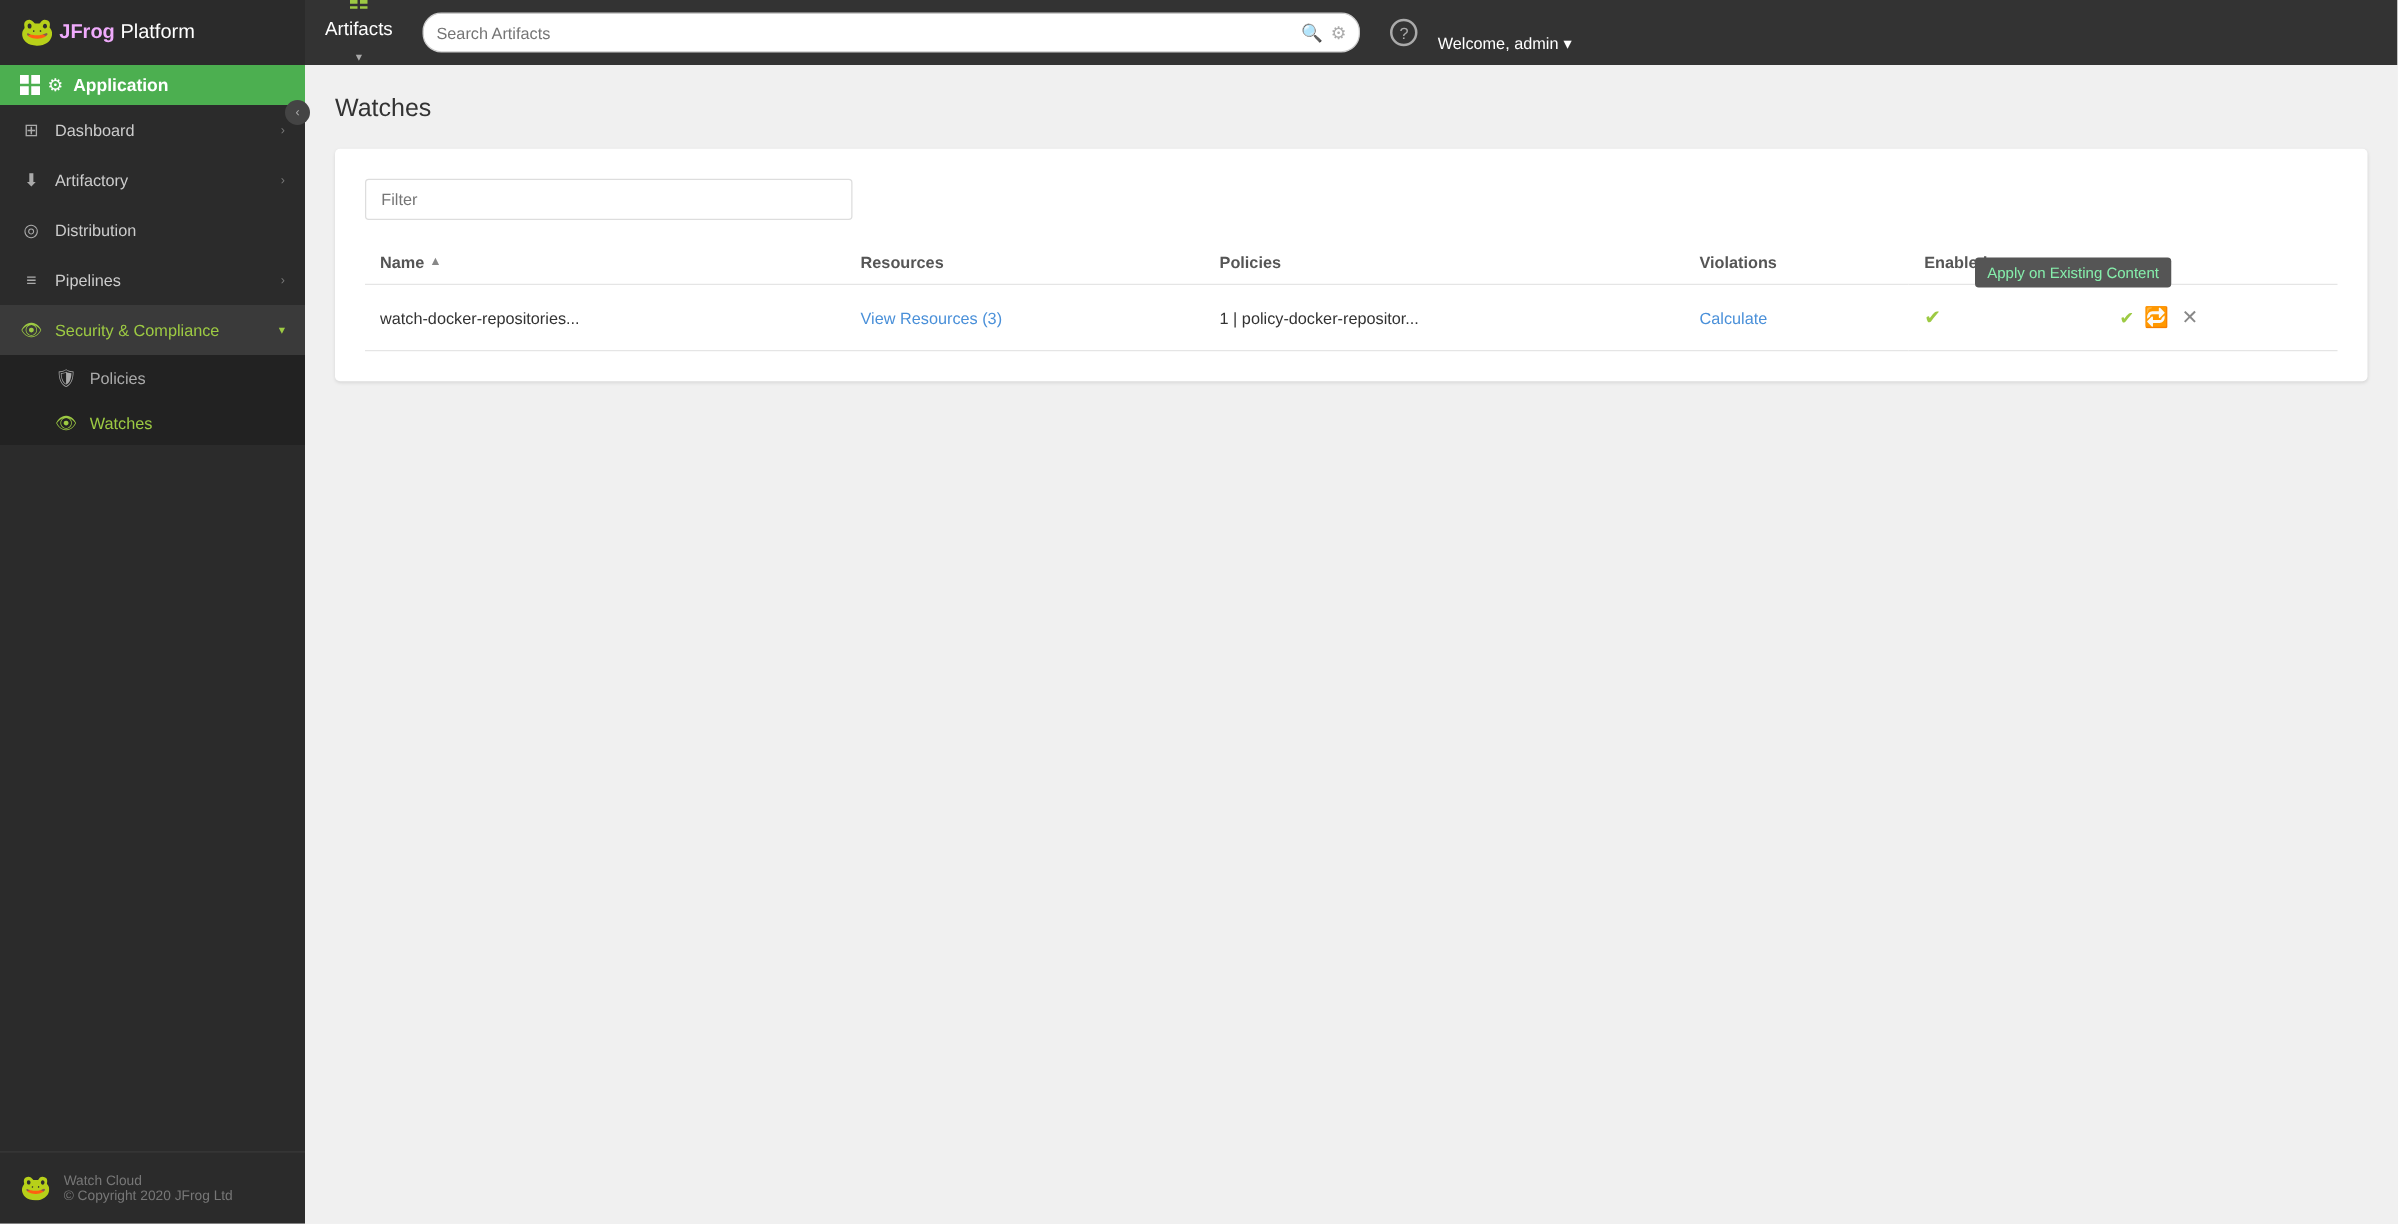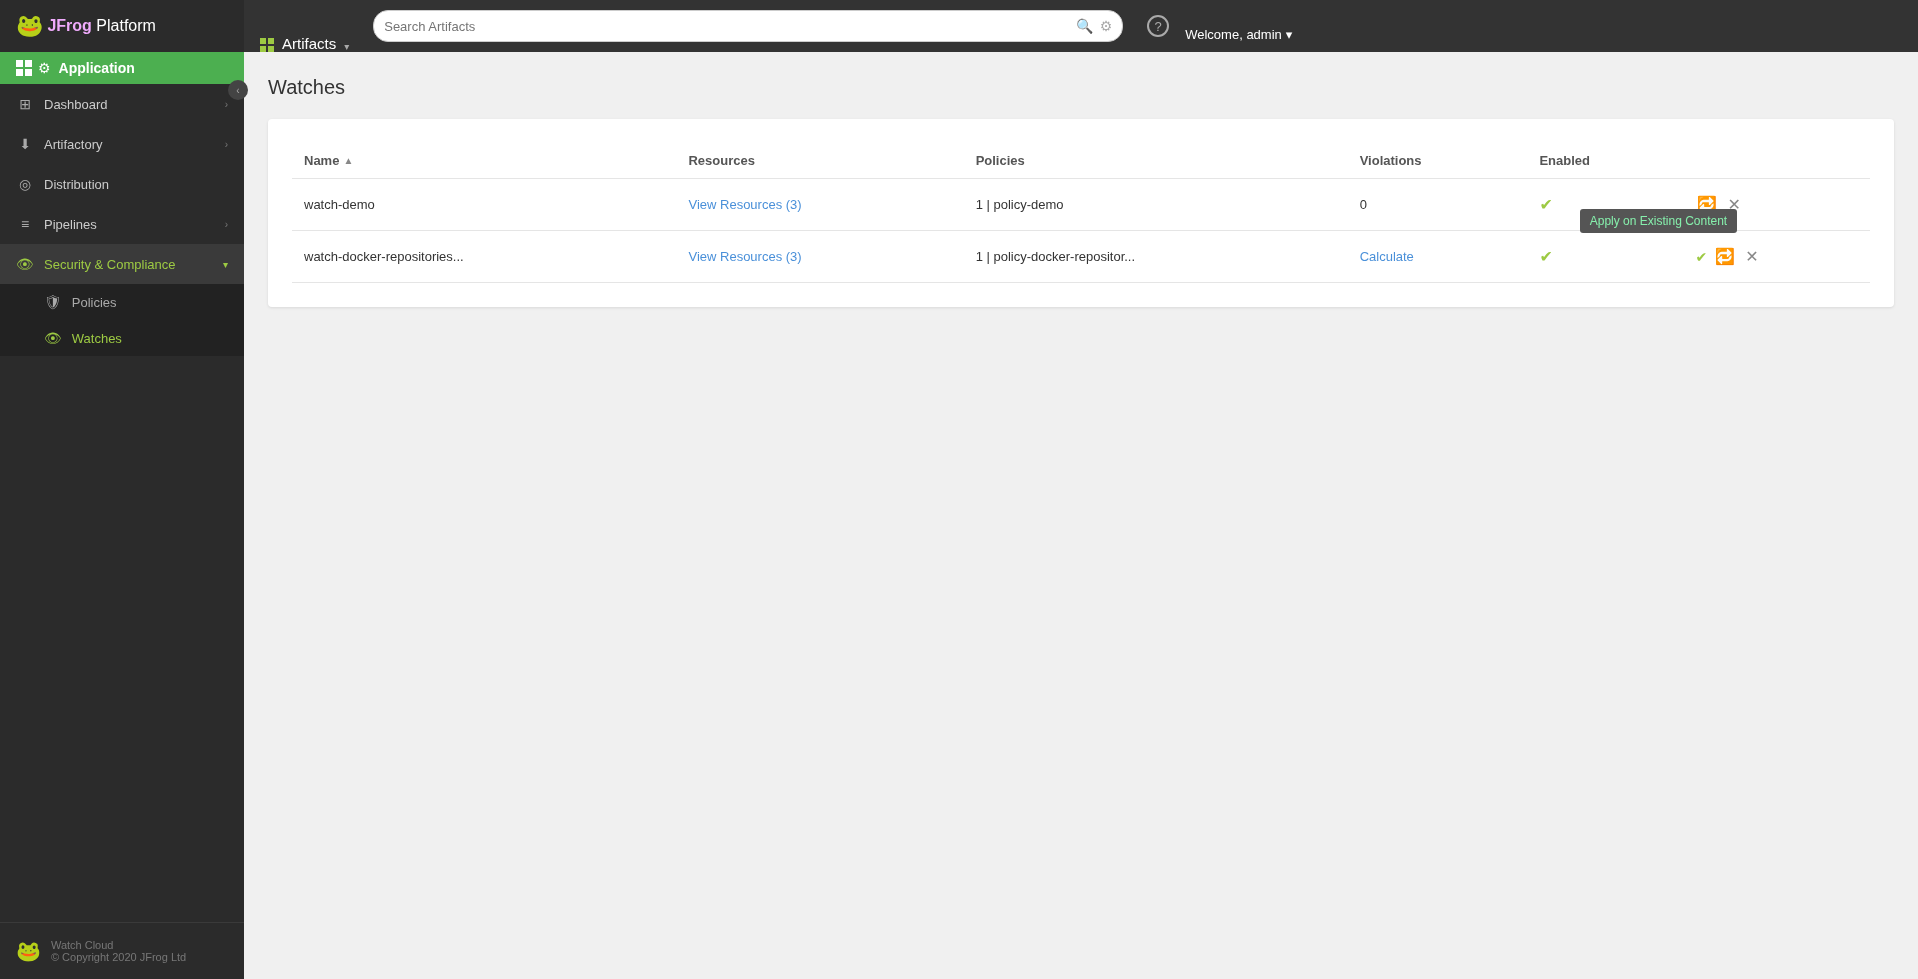--- a/index.html
+++ b/index.html
@@ -29,28 +29,29 @@
       font-weight: bold;
       margin-right: 4px;
     }
     .logo-text {
       color: #fff;
       font-size: 16px;
       font-weight: 300;
     }
     .nav-artifacts {
       display: flex;
-      align-items: flex-end;
+      align-items: center;
       padding: 0 16px;
       height: 100%;
       color: #fff;
       font-size: 15px;
       font-weight: 500;
       cursor: pointer;
       gap: 8px;
+      flex-direction: column;
     }
     .nav-artifacts .grid-icon {
       display: grid;
       grid-template-columns: 1fr 1fr;
       gap: 2px;
       width: 14px;
       height: 14px;
     }
     .nav-artifacts .grid-icon span {
       background: #9dca43;
@@ -492,57 +493,41 @@
     </div>
   </div>
 
   <div class="content-area">
     <h1 class="page-title">Watches</h1>
 
     <div class="watches-card">
       
 
       
+      <input class="filter-input" type="text" placeholder="Filter" style="">
 
       
       <table class="watches-table">
         <thead>
           <tr>
             <th>
               <div class="th-name">
                 <span>Name</span>
                 <span class="sort-icon">▲</span>
               </div>
             </th>
             <th>Resources</th>
             <th>Policies</th>
             <th>Violations</th>
             <th>Enabled</th>
             <th></th>
           </tr>
         </thead>
         <tbody>
 
-          <tr>
-            <td>watch-demo</td>
-            <td>
-              <a class="view-resources-link">View Resources (3)</a>
-            </td>
-            <td>1 | policy-demo</td>
-            <td>0</td>
-            <td>
-              <span class="enabled-icon-check">✔</span>
-            </td>
-            <td>
-              <div class="row-actions">
-                <button class="action-btn" title="Apply on Existing Content">🔁</button>
-                <button class="action-btn">✕</button>
-              </div>
-            </td>
-          </tr>
 
           <tr>
             <td>watch-docker-repositories...</td>
             <td>
               <a class="view-resources-link">View Resources (3)</a>
             </td>
             <td>1 | policy-docker-repositor...</td>
             <td>
               <span class="calculate-text">Calculate</span>
             </td>

